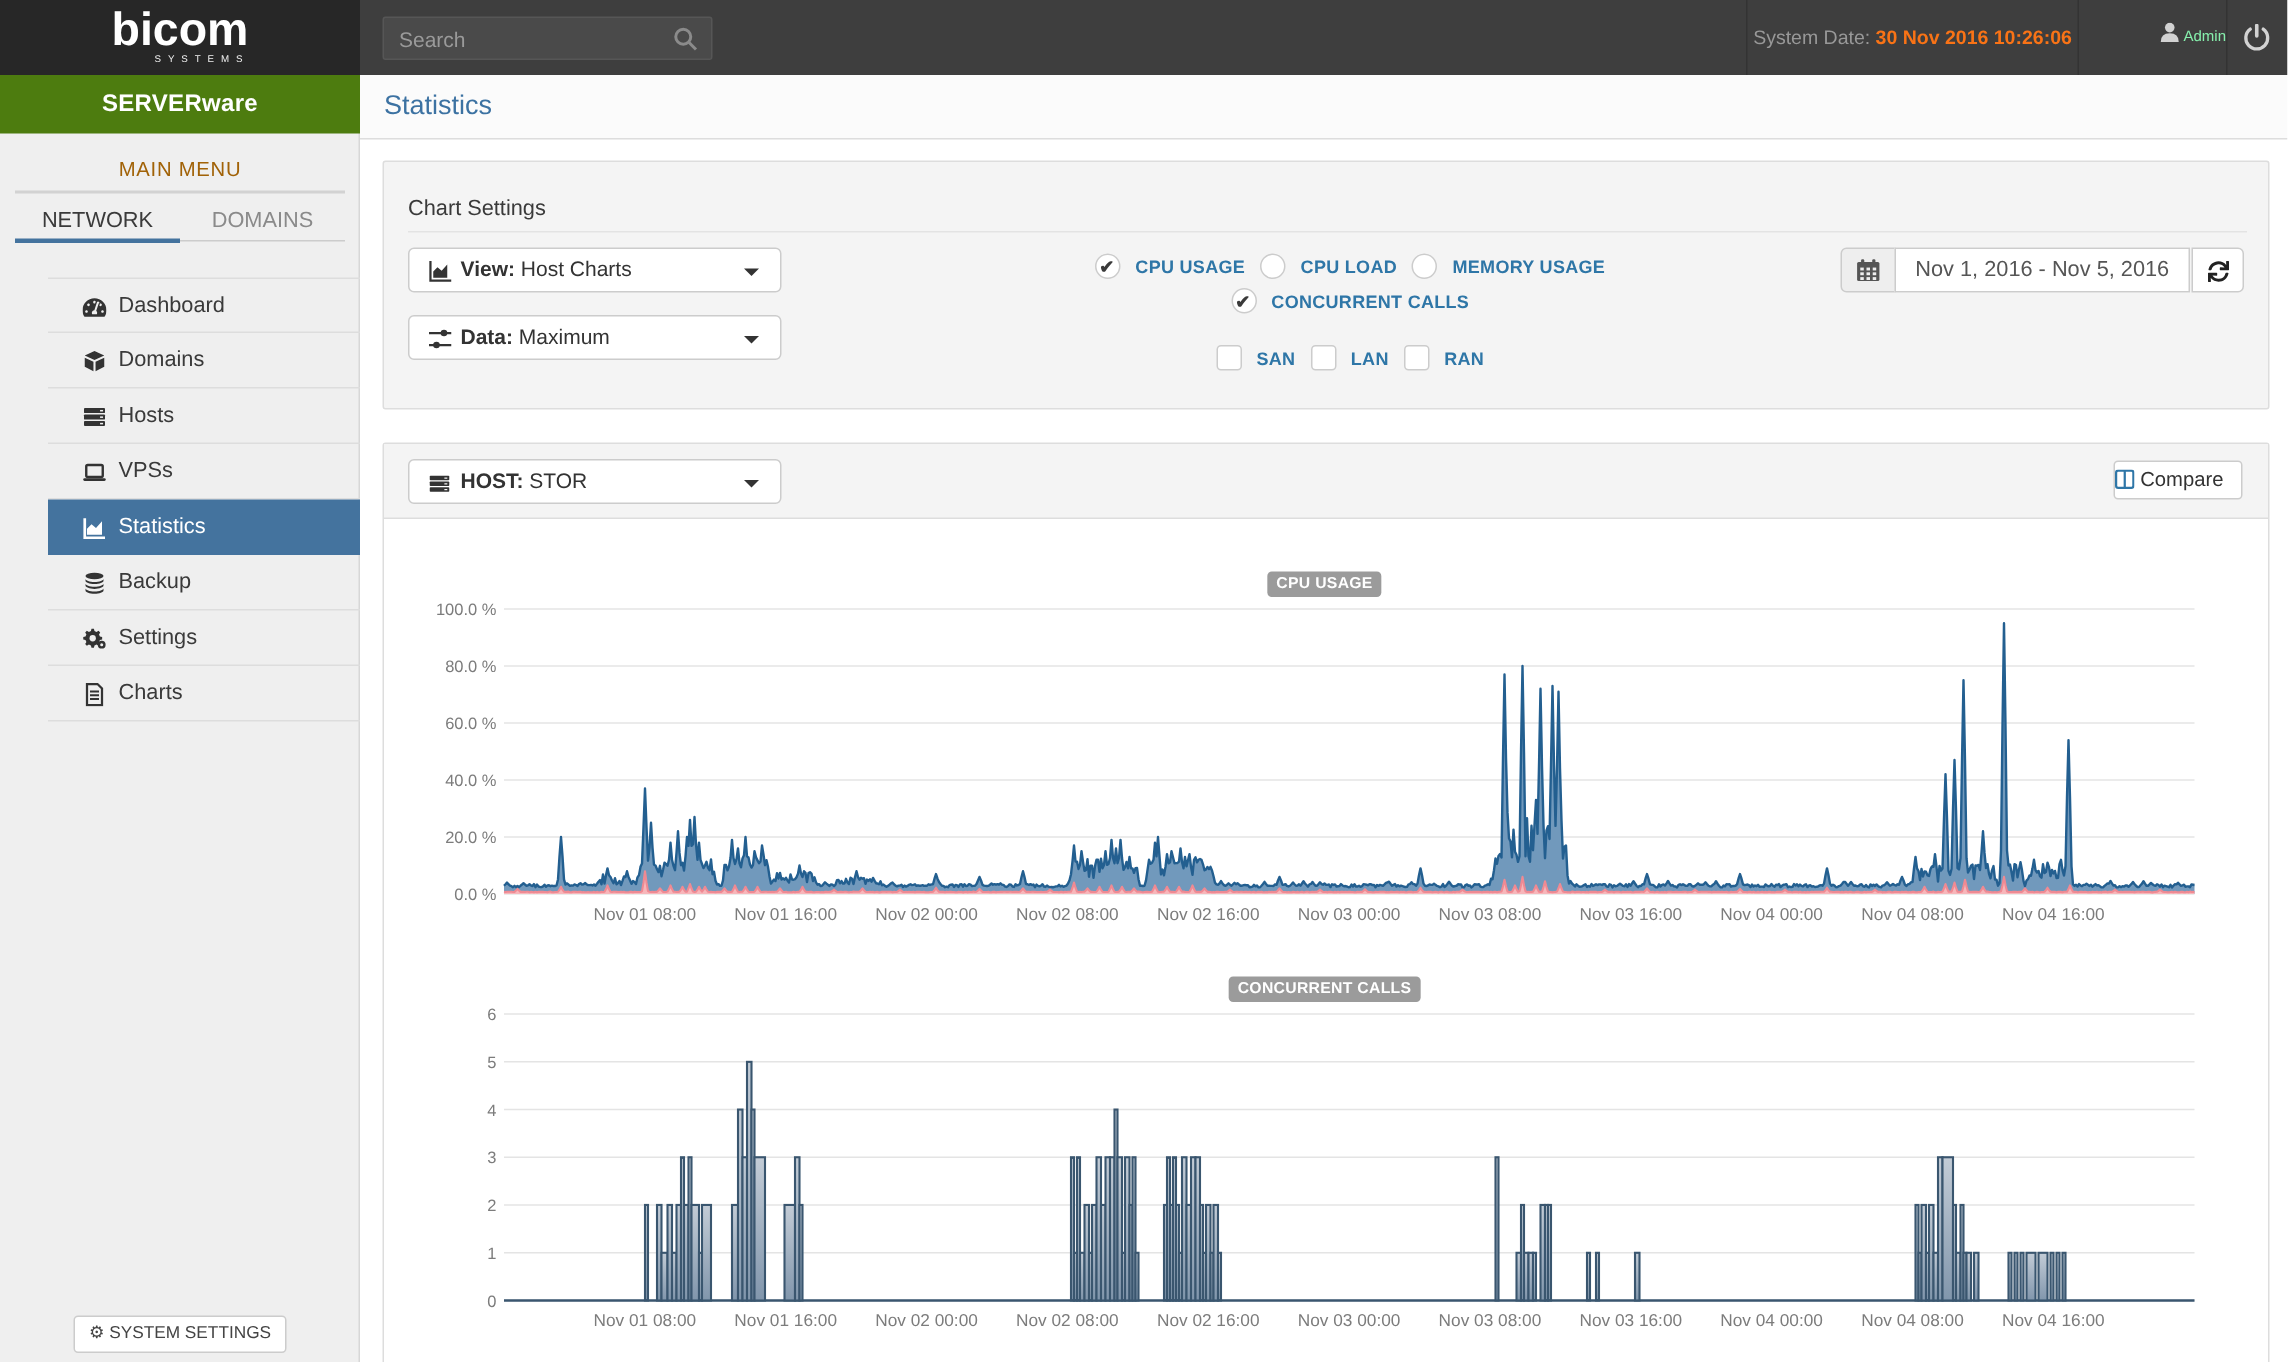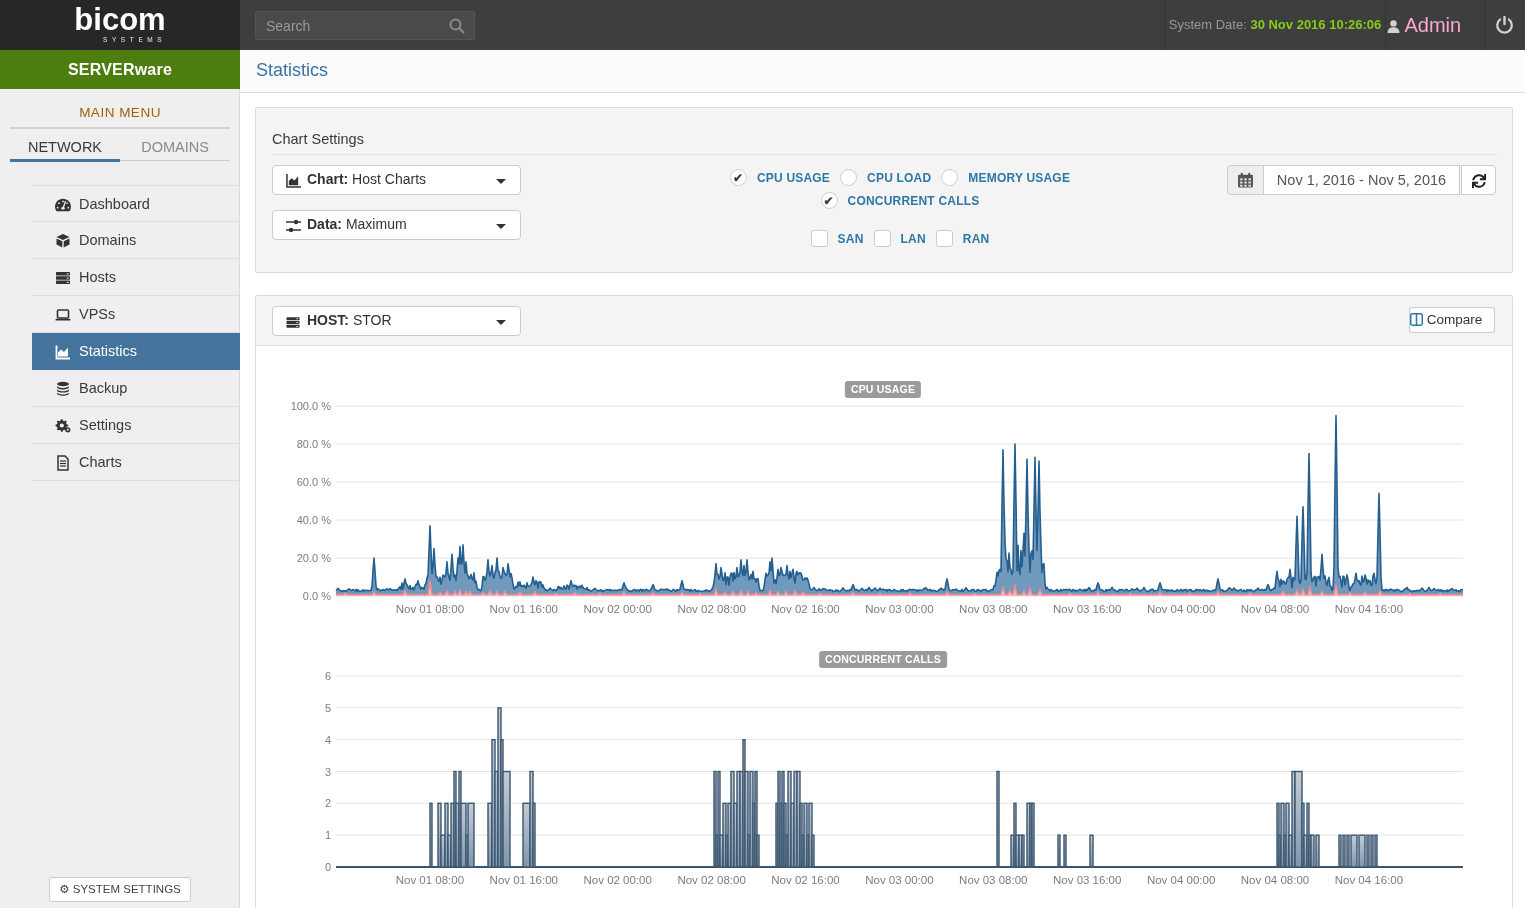--- a/index.html
+++ b/index.html
@@ -7,22 +7,22 @@
 body { font-family:"Liberation Sans", sans-serif; background:#fff; position:relative; }
 
 .topbar { position:absolute; left:0; top:0; width:1525px; height:50px; background:#3e3e3e;padding-left:35px; }
 .logo { position:absolute; left:0; top:0; width:240px; height:50px; background:#272727; text-align:center; }
 .logo .b { color:#fff; font-weight:bold; font-size:31px; letter-spacing:0px; line-height:30px; display:block; margin-top:5px; }
 .logo .s { color:#efefef; font-size:6.5px; letter-spacing:4.6px; display:block; margin-top:1px; padding-left:103px; text-align:left; }
 .search { position:absolute; left:255px; top:11px; width:220px; height:29px; background:#4a4a4a; border:1px solid #565656; border-radius:2px; }
 .search .ph { position:absolute; left:10px; top:6px; color:#9a9a9a; font-size:14px; }
 .search .mag { position:absolute; right:8px; top:5px; }
 .sysdate { position:absolute; left:1164px; top:0; height:50px; border-left:1px solid #333; border-right:1px solid #333; width:222px; text-align:center; line-height:50px; font-size:13px; color:#989898; white-space:nowrap; }
-.sysdate b { color:#84cc16; font-weight:bold; }
-.adminbox { position:absolute; left:1387px; top:0; height:50px; width:98px; border-right:1px solid #333; color:#f9a8d4; font-size:20px; line-height:50px; text-align:left; }
+.sysdate b { color:#f97316; font-weight:bold; }
+.adminbox { position:absolute; left:1387px; top:0; height:50px; width:98px; border-right:1px solid #333; color:#86efac; font-size:10px; line-height:50px; text-align:right; }
 .power { position:absolute; left:1495px; top:16px; }
 
 .sidebar { position:absolute; left:0; top:50px; width:240px; height:858px; background:#efefef; border-right:1px solid #d7d7d7; }
 .swtitle { position:absolute; left:0; top:0; width:240px; height:39px; background:#4d7c0f; color:#fff; font-size:16px; font-weight:bold; text-align:center; line-height:39px; letter-spacing:0.2px; }
 .mainmenu { position:absolute; left:0; top:55px; width:240px; text-align:center; color:#a16207; font-size:13.5px; letter-spacing:0.5px; }
 .mmline { position:absolute; left:10px; top:77px; width:220px; height:2px; background:#d2d2d2; }
 .tabs { position:absolute; left:10px; top:84px; width:220px; height:28px; }
 .tab { position:absolute; top:0; width:110px; text-align:center; font-size:14.5px; line-height:26px; }
 .tab.net { left:0; color:#3a3a3a; }
 .tab.dom { left:110px; color:#8a8a8a; }
@@ -187,21 +187,21 @@
   </div>
 <div class="content">
   <div class="panel1">
     <div class="p1head">Chart Settings</div>
     <div class="p1line"></div>
     <div class="dd dd1">
         <svg style="position:absolute;left:13px;top:8px" width="15" height="14" viewBox="0 0 16 15">
           <path d="M1 0 L1 14 L16 14" stroke="#333" stroke-width="1.6" fill="none"></path>
           <path d="M3 12 L3 7.5 L6 4.5 L9 7 L13 2.5 L13 12 Z" fill="#333"></path>
         </svg>
-        <span class="lbl"><b>Chart:</b> Host Charts</span>
+        <span class="lbl"><b>View:</b> Host Charts</span>
         <span class="caret"></span>
       </div>
     <div class="dd dd2">
         <svg style="position:absolute;left:13px;top:8px" width="15" height="14" viewBox="0 0 15 14">
           <g stroke="#333" stroke-width="1.5">
             <line x1="0" y1="3" x2="15" y2="3"></line>
             <line x1="0" y1="11" x2="15" y2="11"></line>
           </g>
           <circle cx="10" cy="3" r="2.2" fill="#333"></circle>
           <circle cx="5" cy="11" r="2.2" fill="#333"></circle>

